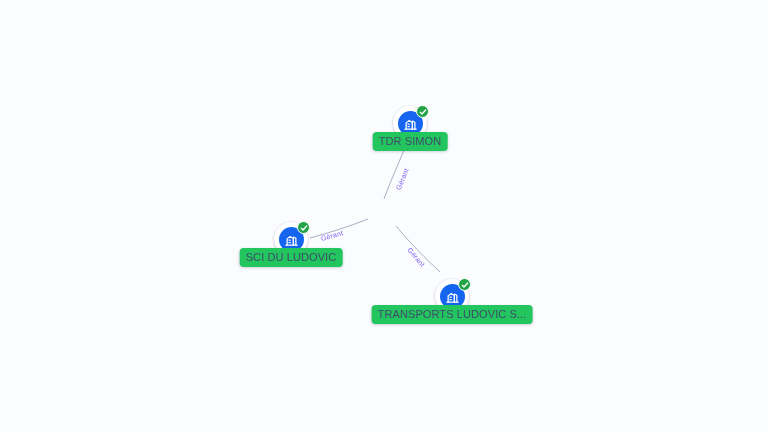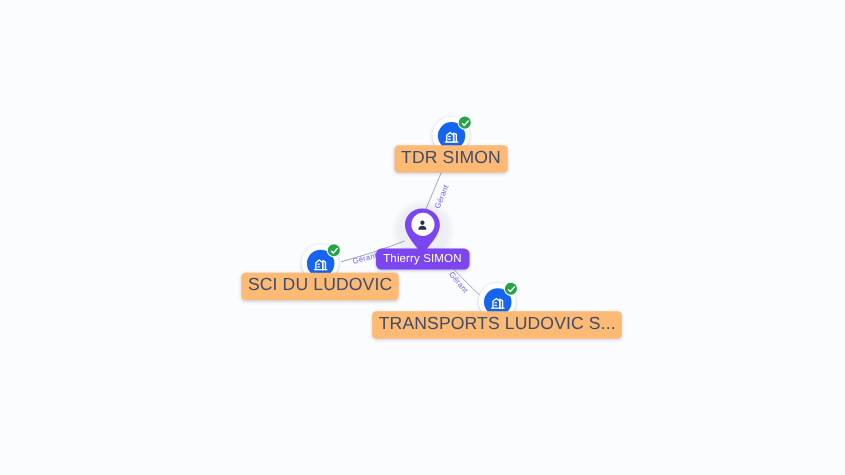--- a/index.html
+++ b/index.html
@@ -39,23 +39,23 @@
     display:flex;align-items:center;justify-content:center;
     box-sizing:border-box;
   }
   .check svg{display:block;}
 
   
   .co-label{
     position:absolute;left:50%;top:26px;
     transform:translateX(-50%);
     white-space:nowrap;
-    background:#fdba74;
+    background:#22c55e;
     color:#3f4c6b;
-    font-size:16px;
+    font-size:11px;
     letter-spacing:.1px;
     padding:3px 6px 4px 6px;
     border-radius:4px;
     box-shadow:0 1px 3px rgba(35,48,90,.20);
   }
 
   
   .person-halo{
     position:absolute;left:50%;top:50%;
     width:58px;height:58px;margin:-29px 0 0 -29px;
@@ -150,50 +150,33 @@
       </div>
       <span class="check">
         <svg width="8" height="8" viewBox="0 0 24 24" fill="none" stroke="#ffffff" stroke-width="4" stroke-linecap="round" stroke-linejoin="round">
           <polyline points="4,13 9,18 20,6"></polyline>
         </svg>
       </span>
     </div>
     <div class="co-label">SCI DU LUDOVIC</div>
   </div>
 
-  <div class="node" style="left:452px; top:274px;">
+  <div class="node" style="left:452px; top:296px;">
     <div class="co-disc">
       <div class="co-inner">
         <svg width="15" height="15" viewBox="0 0 24 24" fill="none" stroke="#ffffff" stroke-width="2" stroke-linecap="round" stroke-linejoin="round">
           <path d="M3 21h18"></path>
           <path d="M5 21V11l5-4 5 4v10"></path>
           <path d="M15 21V8l4 2v11"></path>
           <path d="M8 13h2M8 17h2"></path>
         </svg>
       </div>
       <span class="check">
         <svg width="8" height="8" viewBox="0 0 24 24" fill="none" stroke="#ffffff" stroke-width="4" stroke-linecap="round" stroke-linejoin="round">
           <polyline points="4,13 9,18 20,6"></polyline>
         </svg>
       </span>
     </div>
     <div class="co-label">TRANSPORTS LUDOVIC S...</div>
   </div>
 
-  <div class="node" style="left:384px; top:210px;">
-    <div class="person-halo"></div>
-    <div class="pin">
-      <svg width="35" height="44" viewBox="0 0 35 44" xmlns="http://www.w3.org/2000/svg">
-        <path d="M17.5 1.6 C8.4 1.6 1.6 8.3 1.6 16.5 C1.6 25.6 12.4 36.5 16.1 41.3
-                 C16.8 42.2 18.2 42.2 18.9 41.3 C22.6 36.5 33.4 25.6 33.4 16.5
-                 C33.4 8.3 26.6 1.6 17.5 1.6 Z" fill="#7b45f0"></path>
-      </svg>
-      <div class="pin-face">
-        <svg width="12" height="12" viewBox="0 0 24 24" fill="#2b2f45">
-          <circle cx="12" cy="8" r="3.9"></circle>
-          <path d="M4.6 20.5 C4.6 15.8 8 13.4 12 13.4 C16 13.4 19.4 15.8 19.4 20.5 Z"></path>
-        </svg>
-      </div>
-    </div>
-    <div class="person-label">Thierry SIMON</div>
-  </div>
 
 </div>
 
 </body></html>

